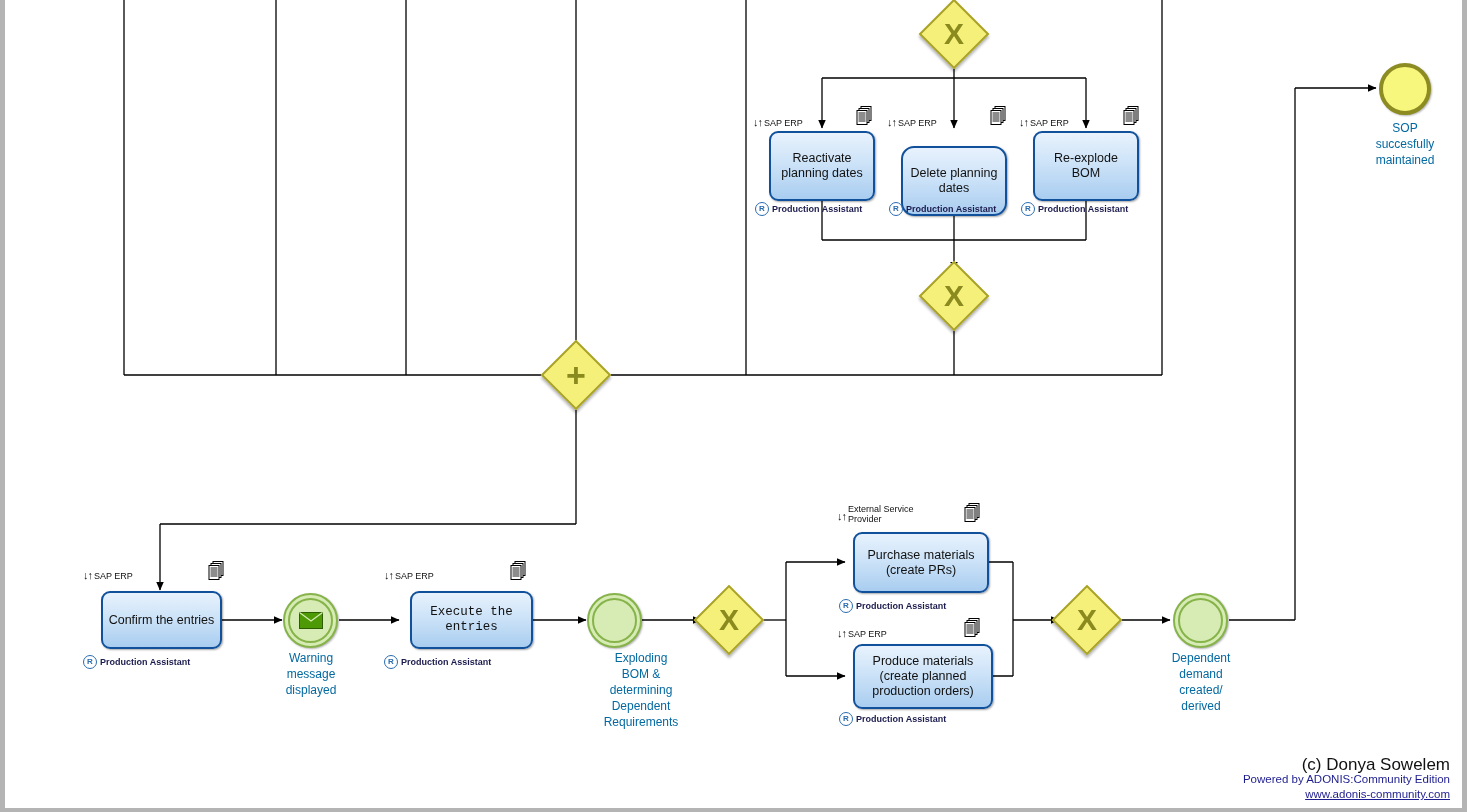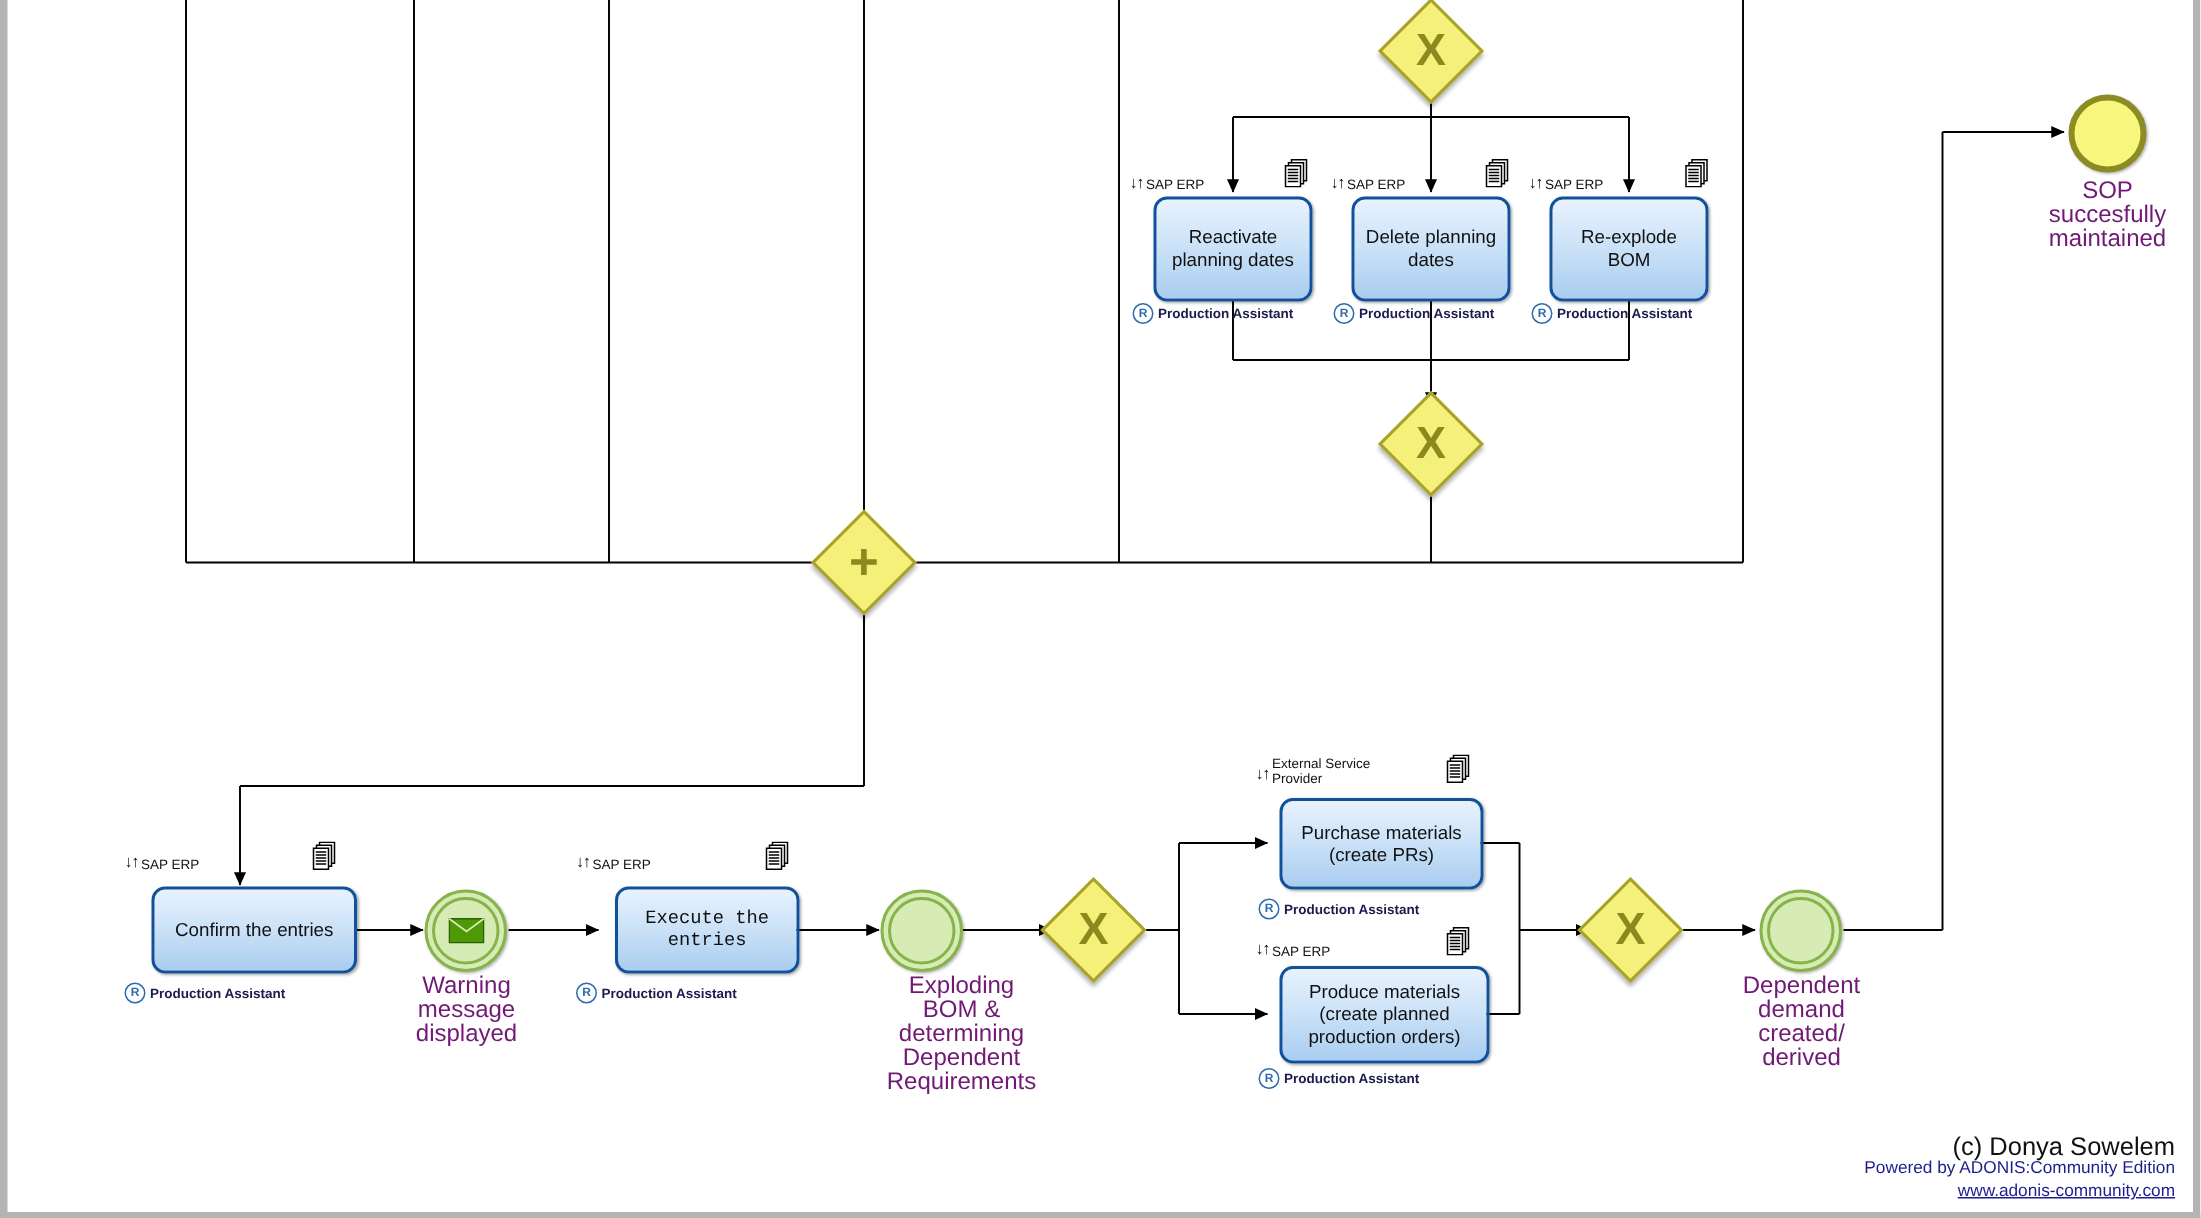--- a/index.html
+++ b/index.html
@@ -51,22 +51,22 @@
     box-shadow:2px 2px 3px rgba(0,0,0,.3);
   }
   .gw .sym{
     position:absolute;left:0;top:0;width:100%;height:100%;
     display:flex;align-items:center;justify-content:center;
     color:#8a8a1e;font-weight:bold;line-height:1;
   }
 
   
   .elabel{
-    position:absolute;text-align:center;font-size:16px;line-height:16px;
-    color:#701a75;width:120px;
+    position:absolute;text-align:center;font-size:12px;line-height:16px;
+    color:#0369a1;width:120px;
   }
   .role{
     position:absolute;display:flex;align-items:center;gap:3px;
     font-size:9px;color:#1b1b4d;white-space:nowrap;font-weight:bold;
   }
   .role .rcirc{
     width:12px;height:12px;border:1.4px solid #2b6cb0;border-radius:50%;
     color:#2b6cb0;font-size:8px;font-weight:bold;
     display:flex;align-items:center;justify-content:center;line-height:1;
   }
@@ -167,21 +167,21 @@
   </div>
   <svg class="docicon" style="left:851px;top:106px;" viewBox="0 0 17 19">
     <rect x="5" y="0.5" width="10" height="14" fill="#fff" stroke="#000"></rect>
     <rect x="3" y="2.5" width="10" height="14" fill="#fff" stroke="#000"></rect>
     <rect x="1" y="4.5" width="10" height="14" fill="#fff" stroke="#000"></rect>
     <g stroke="#000" stroke-width="0.9">
         <path d="M2.5,7h7M2.5,9h7M2.5,11h7M2.5,13h7M2.5,15h7"></path>
       </g>
   </svg>
 
-  <div class="task" style="left:896px;top:131px;width:106px;height:70px;">
+  <div class="task" style="left:896px;top:146px;width:106px;height:70px;border-radius:13px;">
     <div>
       <span>Delete planning</span>
       <span>dates</span>
     </div>
   </div>
   <div class="sysl" style="left:882px;top:117px;">
     <span class="arrows">↓↑</span>
     <span class="stext">SAP ERP</span>
   </div>
   <div class="role" style="left:884px;top:202px;">
@@ -245,21 +245,21 @@
     <div class="sym" style="font-size:30px;">X</div>
   </div>
 
   <div class="event ev-end" style="left:1374px;top:63px;width:52px;height:52px;"></div>
   <div class="elabel" style="left:1340px;top:120px;width:120px;">
     <div>SOP</div>
     <div>succesfully</div>
     <div>maintained</div>
   </div>
 
-  <div class="task" style="left:96px;top:591px;width:137px;height:58px;">
+  <div class="task" style="left:96px;top:591px;width:121px;height:58px;">
     <div>
       <span>Confirm the entries</span>
     </div>
   </div>
   <div class="sysl" style="left:78px;top:570px;">
     <span class="arrows">↓↑</span>
     <span class="stext">SAP ERP</span>
   </div>
   <div class="role" style="left:78px;top:655px;">
     <span class="rcirc">R</span>

